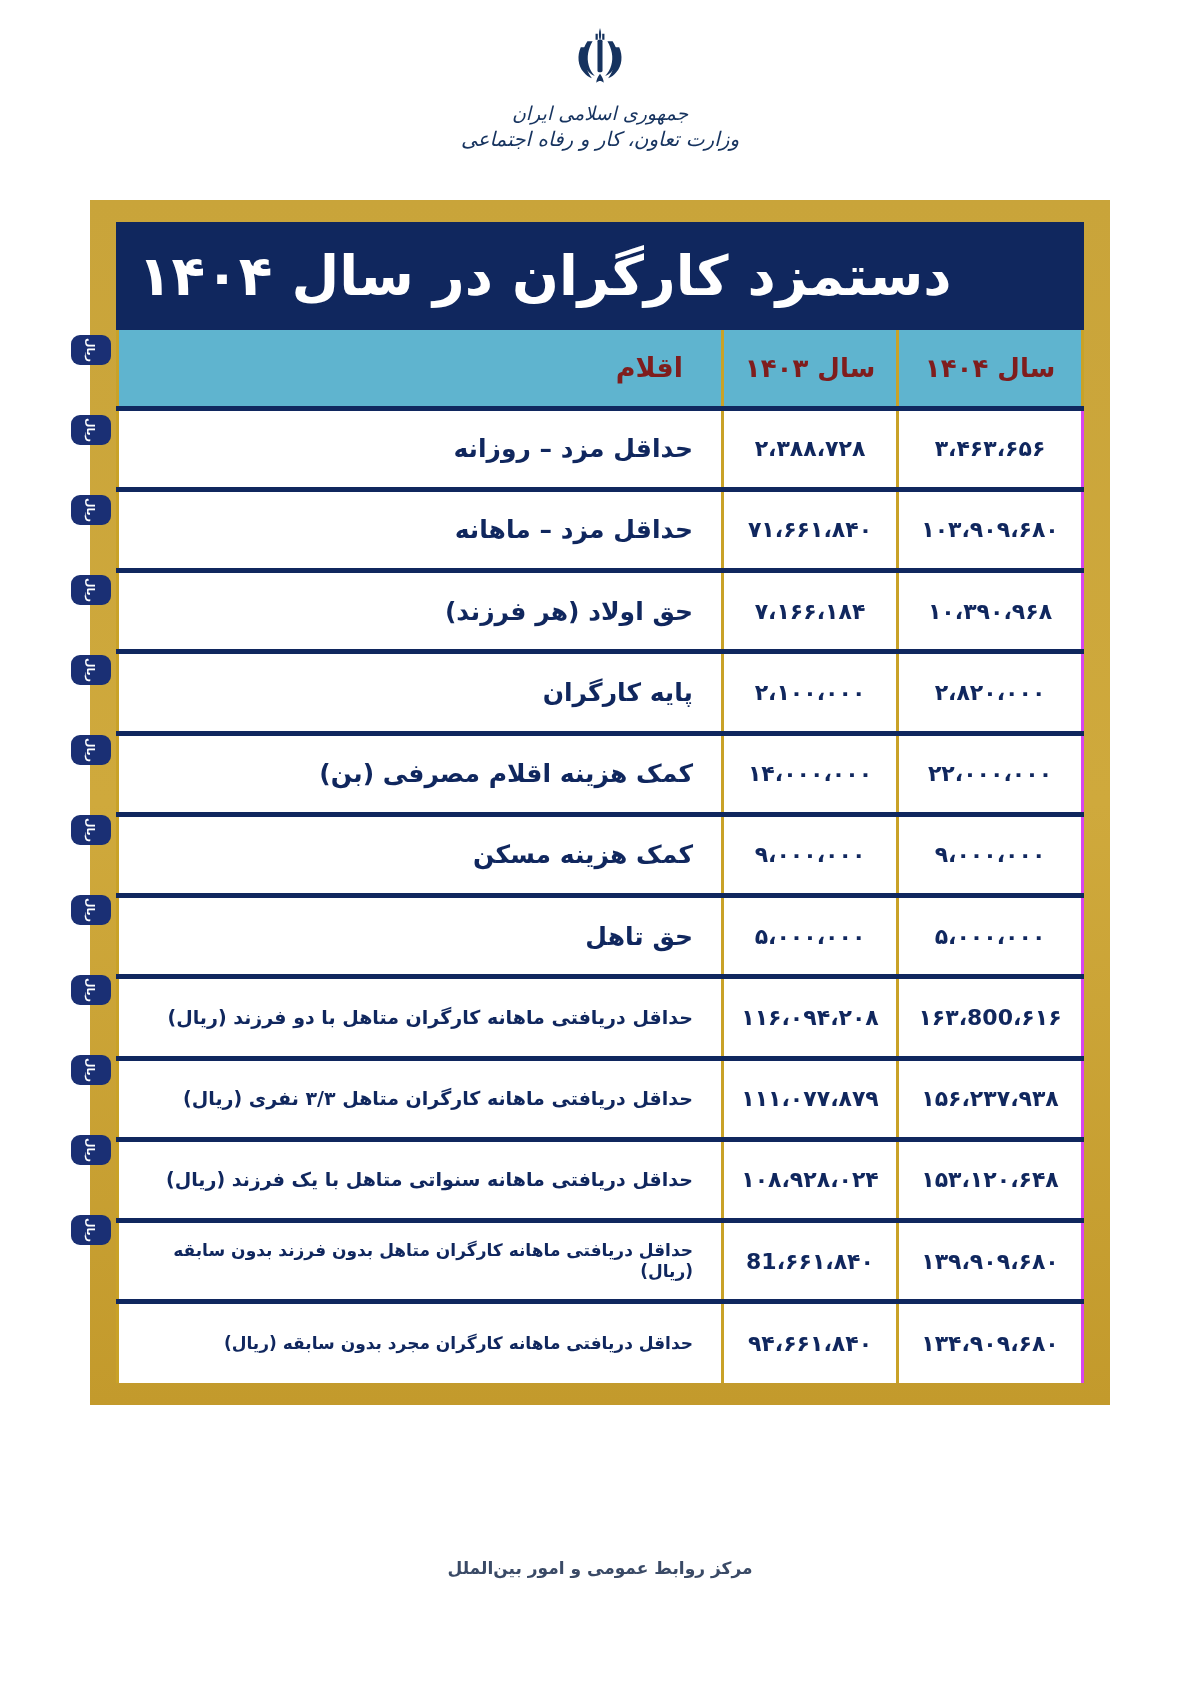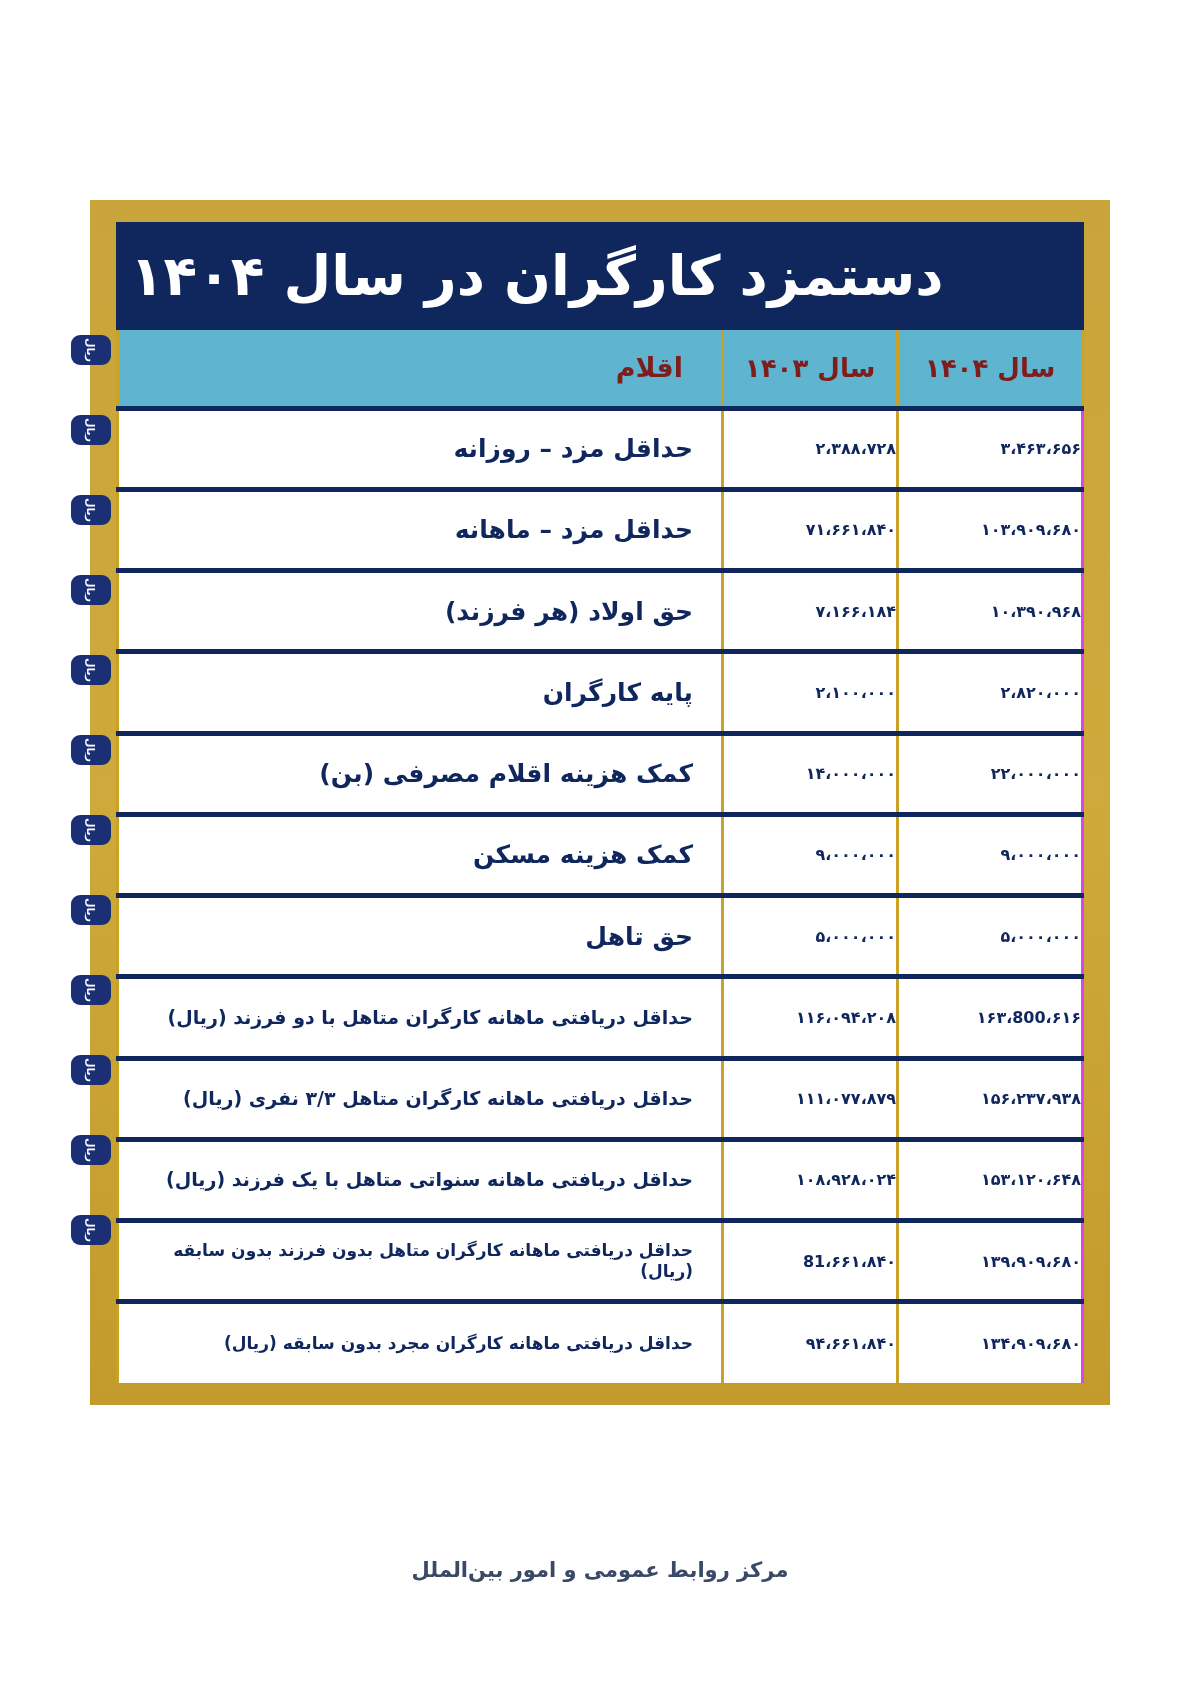--- a/index.html
+++ b/index.html
@@ -72,21 +72,21 @@
     flex-direction: column;
   }
 
   
   .title-banner {
     background: #10275e;
     height: 108px;
     display: flex;
     align-items: center;
     justify-content: flex-end;
-    padding: 0 14px;
+    padding: 0 22px;
     flex: none;
   }
   .title-text {
     color: #ffffff;
     font-size: 55px;
     font-weight: bold;
     letter-spacing: -1px;
     line-height: 1;
     white-space: nowrap;
   }
@@ -119,22 +119,22 @@
     border-top: 5px solid #10275e;
     border-right: 3px solid #d946ef;
     border-left: 3px solid #c9a227;
     height: 80px;
     color: #10275e;
     vertical-align: middle;
   }
   .wage-table tbody tr:last-child td { border-bottom: 0; }
 
   td.val {
-    text-align: right;
-    font-size: 16px;
+    text-align: center;
+    font-size: 22px;
     font-weight: bold;
     letter-spacing: 0px;
     direction: ltr;
   }
   td.label {
     text-align: right;
     padding-right: 28px;
     font-size: 25px;
     font-weight: bold;
     line-height: 1.25;
@@ -169,30 +169,48 @@
 
   
   .footer {
     position: absolute;
     top: 1558px;
     left: 0;
     width: 100%;
     text-align: center;
   }
   .footer-text {
-    font-size: 21px;
+    font-size: 17px;
     font-weight: bold;
     color: #3a4a66;
   }
 </style>
 </head>
 <body>
 
 <div class="page">
 
+  <div class="masthead">
+    <svg class="emblem" viewBox="0 0 100 100">
+      <g fill="#16335f">
+        <path d="M50 8 c2 6 2 12 0 18 c-2 -6 -2 -12 0 -18 z"></path>
+        <rect x="46.6" y="24" width="6.8" height="44" rx="2"></rect>
+        <path d="M50 70 c-3 4 -5 8 -5 12 c3 -3 7 -3 10 0 c0 -4 -2 -8 -5 -12 z"></path>
+        <path d="M33 26 c-7 10 -9 24 -3 35 c3 6 8 10 13 12 c-8 -8 -11 -20 -9 -31 c1 -6 3 -11 6 -16 c-2 0 -5 0 -7 0 z"></path>
+        <path d="M67 26 c7 10 9 24 3 35 c-3 6 -8 10 -13 12 c8 -8 11 -20 9 -31 c-1 -6 -3 -11 -6 -16 c2 0 5 0 7 0 z"></path>
+        <path d="M24 34 c-5 11 -4 25 4 34 c3 4 7 7 11 8 c-7 -9 -10 -21 -9 -32 c0 -4 1 -7 2 -10 c-3 0 -6 0 -8 0 z"></path>
+        <path d="M76 34 c5 11 4 25 -4 34 c-3 4 -7 7 -11 8 c7 -9 10 -21 9 -32 c0 -4 -1 -7 -2 -10 c3 0 6 0 8 0 z"></path>
+        <path d="M44 16 h3 v8 h-3 z M53 16 h3 v8 h-3 z"></path>
+      </g>
+    </svg>
+    <div class="ministry-lines">
+      <div class="ministry-line-1">جمهوری اسلامی ایران</div>
+      <div class="ministry-line-2">وزارت تعاون، کار و رفاه اجتماعی</div>
+    </div>
+  </div>
 
   <div class="frame">
     <div class="frame-inner">
 
       <div class="title-banner">
         <div class="title-text">دستمزد کارگران در سال ۱۴۰۴</div>
       </div>
 
       <table class="wage-table">
         <colgroup>

